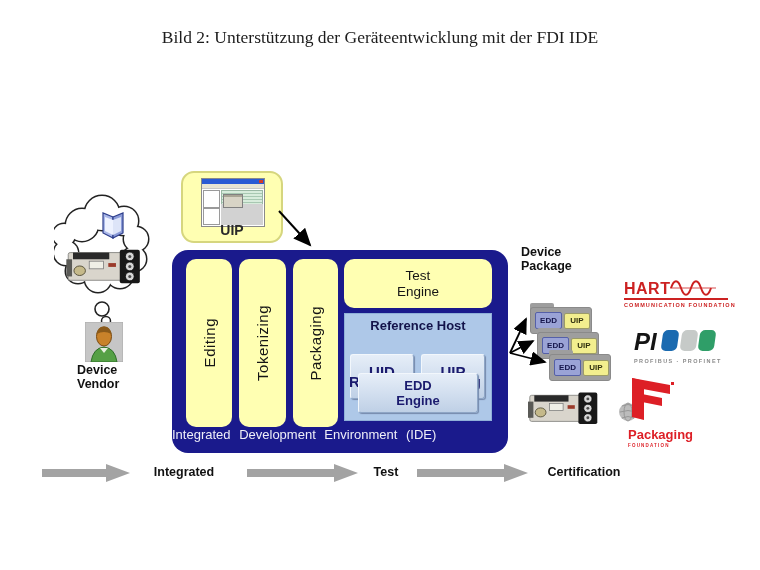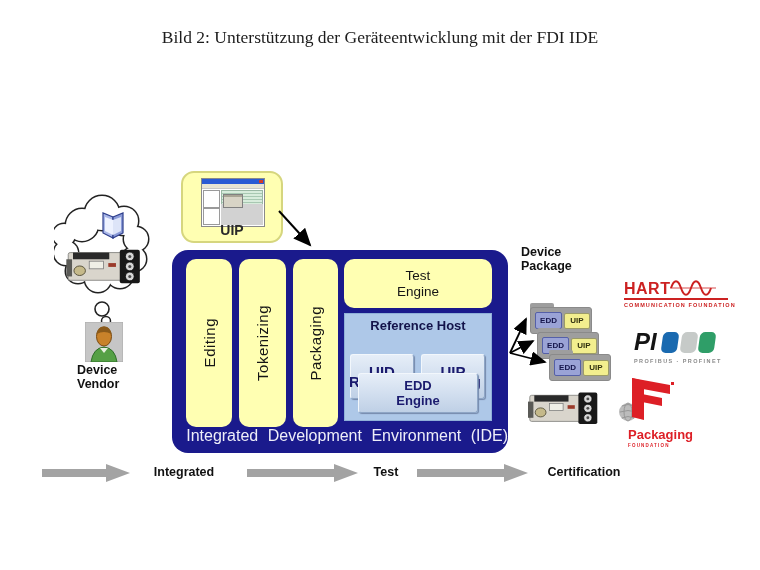--- a/index.html
+++ b/index.html
@@ -40,22 +40,22 @@
   .ref-host{position:absolute;left:172px;top:63px;width:148px;height:108px;background:var(--host-blue);
         border:1.5px solid var(--host-border);border-radius:0;box-sizing:border-box;}
   .ref-title{position:absolute;left:0;right:0;top:4px;text-align:center;font-size:13px;font-weight:bold;color:#13134a;}
   .hbtn{position:absolute;background:linear-gradient(#e6eef8,#bfd0e6);border:1px solid #8fa6c6;
         border-top-color:#f2f7fc;border-left-color:#f2f7fc;border-radius:3px;box-shadow:1px 1px 1px #7589ab;
         display:flex;align-items:center;justify-content:center;text-align:center;
         font-weight:bold;color:var(--btn-text);box-sizing:border-box;}
   .hbtn-sm{width:64px;height:45px;top:40px;font-size:15px;line-height:10px;}
   .hbtn1{left:5px;} .hbtn2{left:76px;}
   .hbtn-lg{left:13px;top:59px;width:120px;height:40px;font-size:13px;line-height:15px;}
-  .ide-caption{position:absolute;left:0;right:0;top:177px;text-align:right;
-        font-size:16px;color:var(--caption);word-spacing:5px;}
+  .ide-caption{position:absolute;left:0;right:0;top:177px;text-align:left;
+        font-size:13px;color:var(--caption);word-spacing:5px;}
 
   
   .blabel{position:absolute;font-size:12.5px;font-weight:bold;color:#111;line-height:13.5px;}
   .phase{position:absolute;top:465px;text-align:center;font-size:12.5px;font-weight:bold;color:#111;}
 
   
   .folder{position:absolute;width:62px;height:31px;}
   .folder .tab{position:absolute;left:0;top:0;width:24px;height:9px;background:var(--folder);border-radius:2px 2px 0 0;}
   .folder .fbody{position:absolute;left:0;top:4px;right:0;bottom:0;background:var(--folder);border-radius:3px;
         border:1px solid #8a8a8a;box-sizing:border-box;}
@@ -66,21 +66,21 @@
         border:1px solid var(--uip-border);color:#30300f;}
 
   
   .hart{position:absolute;left:624px;top:279px;width:104px;}
   .hart-row{display:flex;align-items:flex-end;}
   .hart-name{font-size:16px;font-weight:bold;color:var(--hart-red);letter-spacing:.5px;line-height:16px;}
   .hart-sub{font-size:5.5px;font-weight:bold;color:var(--hart-red);letter-spacing:1.1px;margin-top:2px;white-space:nowrap;}
   .hart-rule{height:1.5px;background:var(--hart-red);margin-top:1px;}
 
   .pi{position:absolute;left:634px;top:330px;}
-  .pi-row{display:flex;align-items:center;}
+  .pi-row{display:flex;align-items:flex-start;}
   .pi-name{font-size:24px;font-weight:bold;font-style:italic;color:#141414;line-height:24px;margin-right:3px;}
   .pi-blob{width:16px;height:21px;border-radius:5px;transform:skewX(-8deg);margin-left:2.5px;}
   .pi-sub{font-size:5.5px;font-weight:bold;color:#8a8a8a;letter-spacing:1.4px;margin-top:4px;white-space:nowrap;}
 
   .ff{position:absolute;left:618px;top:376px;width:80px;}
   .ff-name{font-size:13px;font-weight:bold;color:var(--fieldbus-red);margin-top:1px;margin-left:10px;}
   .ff-sub{font-size:4.5px;font-weight:bold;color:var(--fieldbus-red);letter-spacing:1.2px;margin-left:10px;margin-top:1px;}
 
   .overlay{position:absolute;left:0;top:0;pointer-events:none;}
   .hidden-defs{position:absolute;width:0;height:0;}

